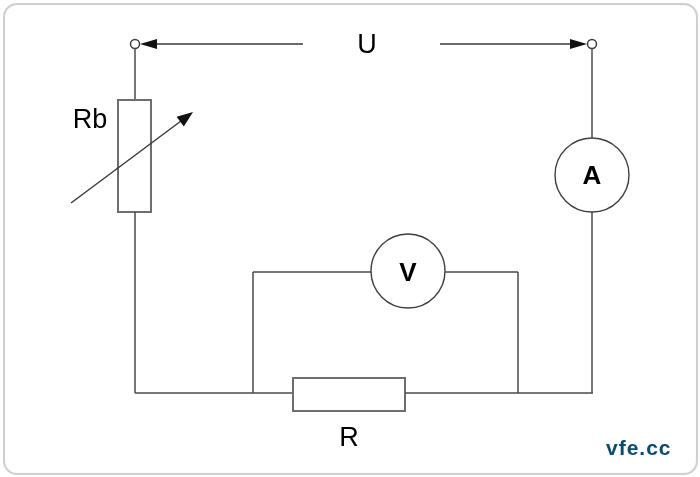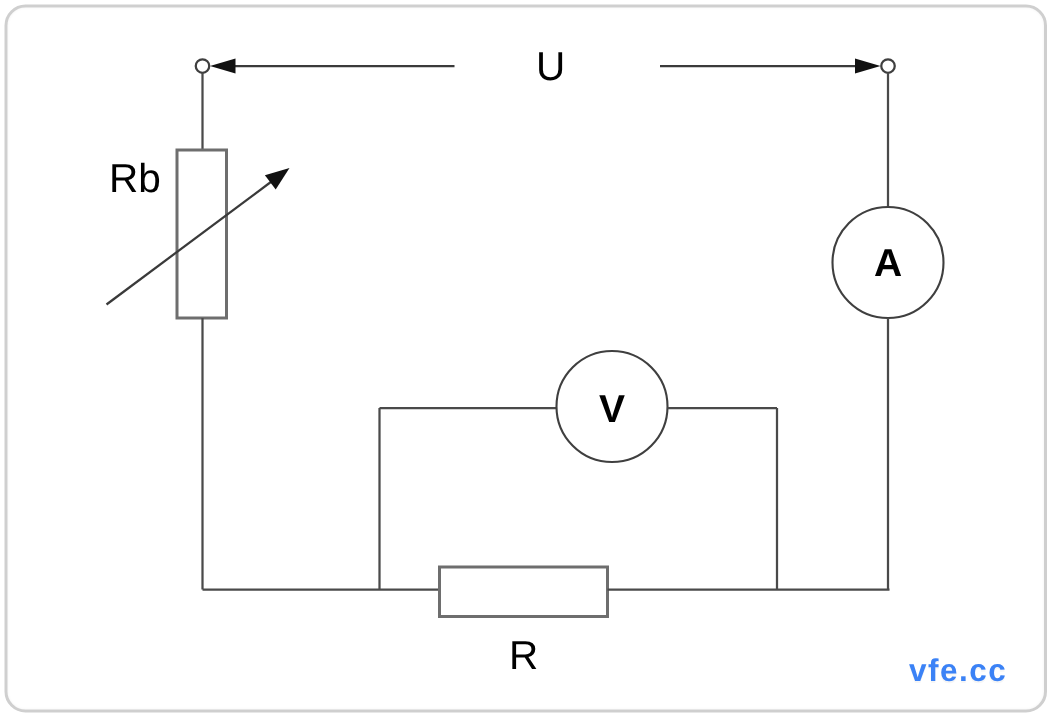--- a/index.html
+++ b/index.html
@@ -75,21 +75,21 @@
     font-weight: bold;
   }
   .watermark {
     position: absolute;
     left: 606px;
     top: 436px;
     font-family: "Liberation Sans", sans-serif;
     font-size: 21px;
     font-weight: bold;
     letter-spacing: 1px;
-    color: #3b82f6;
+    color: #0c4a6e;
     text-shadow: 0 1px 0 #f6f6f6;
     user-select: none;
   }
 </style>
 </head>
 <body>
 
 <div class="stage">
   <div class="frame"></div>
 

